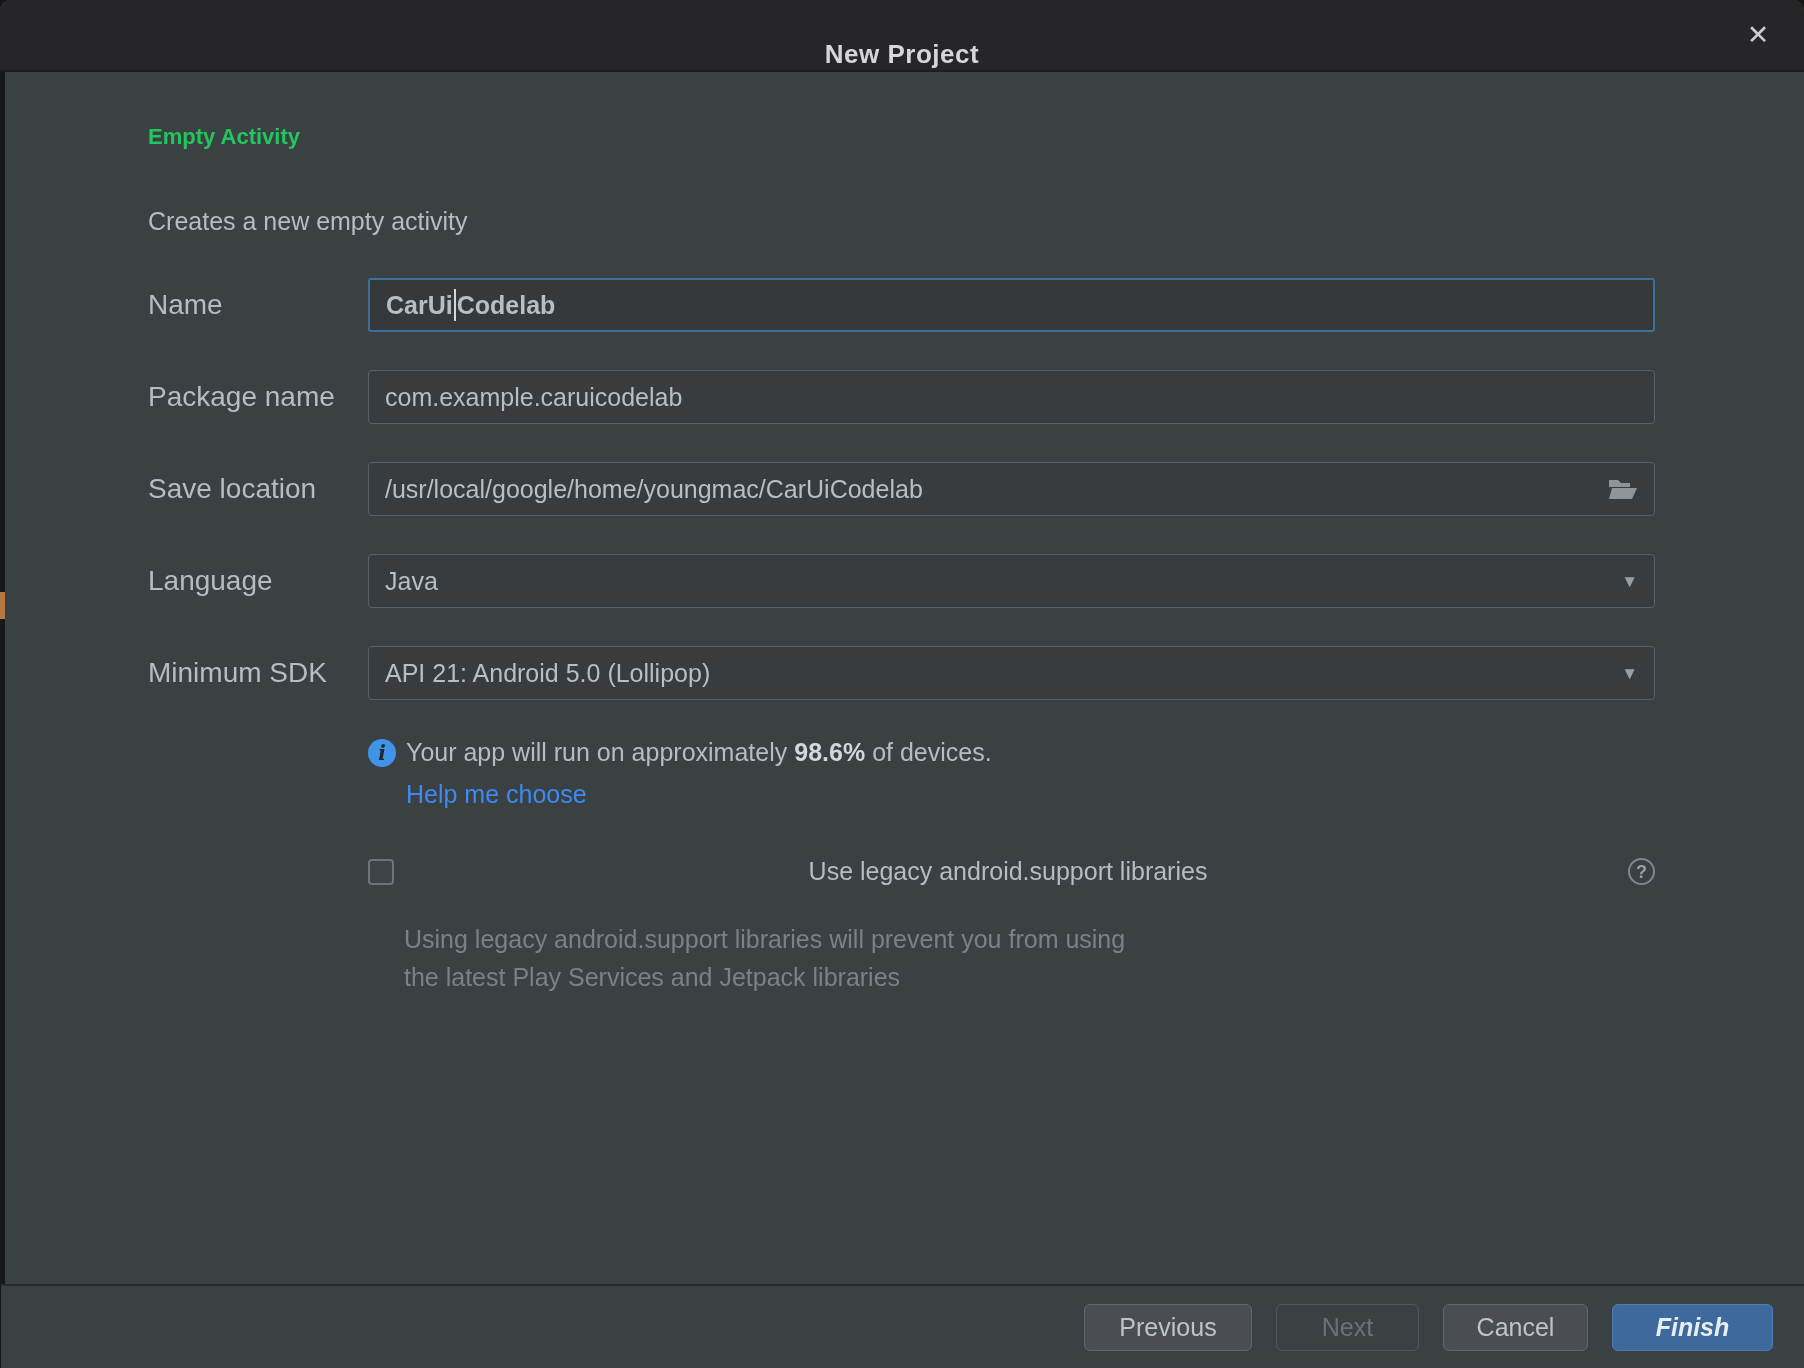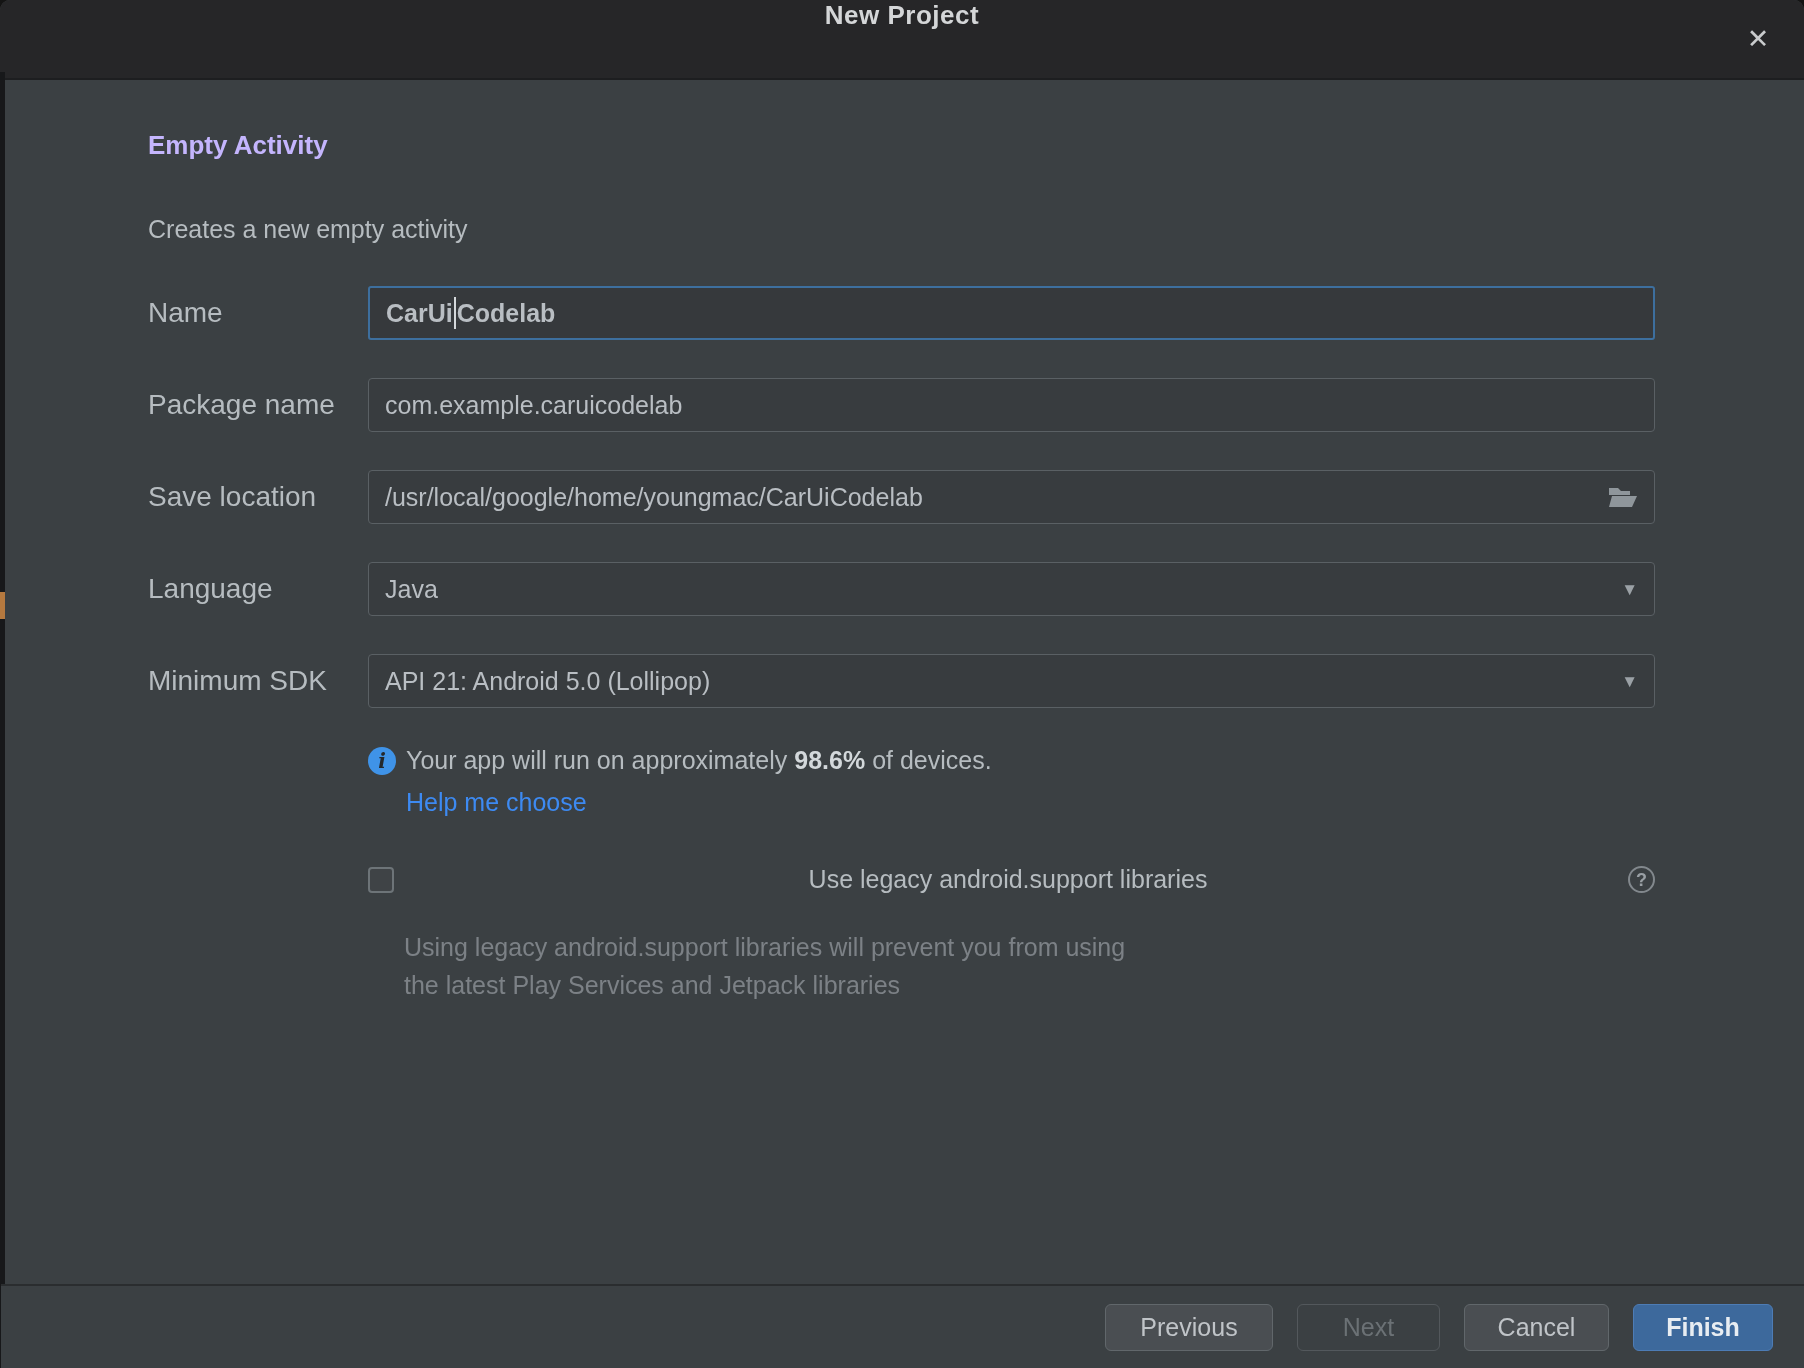--- a/index.html
+++ b/index.html
@@ -9,40 +9,40 @@
     width:1804px;height:1368px;
     background:#3b4043;
     font-family:"Liberation Sans","DejaVu Sans",sans-serif;
     color:#b9bec3;
     overflow:hidden;
     border-radius:10px 10px 0 0;
   }
   
   .titlebar{
     position:relative;
-    height:80px;
+    height:72px;
     background:#262628;
     border-bottom:2px solid #1d1e20;
-    display:flex;align-items:flex-start;justify-content:center;
+    display:flex;align-items:flex-end;justify-content:center;
   }
   .titlebar .title{
     font-size:26px;font-weight:bold;color:#d4d6d8;letter-spacing:.5px;
   }
   .close-btn{
     position:absolute;right:26px;top:50%;transform:translateY(-50%);
     width:40px;height:40px;display:flex;align-items:center;justify-content:center;
     color:#c9cbcd;font-size:27px;font-weight:bold;cursor:default;
   }
   
   .edge-strip{position:absolute;left:0;top:72px;bottom:0;width:5px;background:#17181a;}
   .edge-artifact{position:absolute;left:0;top:592px;width:5px;height:27px;background:#b5793f;}
   
   .content{padding:0 149px 0 148px;}
   .page-title{
-    margin-top:50px;font-size:26px;font-weight:bold;color:#c4b5fd;line-height:30px;
+    margin-top:50px;font-size:22px;font-weight:bold;color:#22c55e;line-height:30px;
   }
   .page-subtitle{
     margin-top:54px;font-size:25px;color:#b6bcc0;line-height:30px;
   }
   .form{margin-top:42px;}
   .form-row{display:flex;align-items:center;margin-bottom:38px;}
   .form-label{width:220px;flex:none;font-size:28px;color:#b6bcc0;}
   .field{
     flex:1;height:54px;display:flex;align-items:center;
     background:#383c3f;border:1px solid #5a6064;border-radius:4px;
@@ -96,21 +96,21 @@
     height:47px;border-radius:6px;font-size:25px;
     display:flex;align-items:center;justify-content:center;
     font-family:inherit;cursor:default;
   }
   .btn-normal{background:#4a4e52;border:1px solid #61676b;color:#c0c4c8;}
   .btn-disabled{background:transparent;border:1px solid #53585c;color:#6b7175;}
   .btn-primary{background:#3d699c;border:1px solid #4d7cb5;color:#e8edf2;font-weight:bold;}
   .btn-previous{width:168px;}
   .btn-next{width:143px;}
   .btn-cancel{width:145px;}
-  .btn-finish{width:140px;}
+  .btn-finish{width:161px;font-style:italic;}
   
   .folder-svg{display:block;}
 </style>
 </head>
 <body>
 
 <div class="window">
 
   <div class="titlebar">
     <div class="title">New Project</div>

